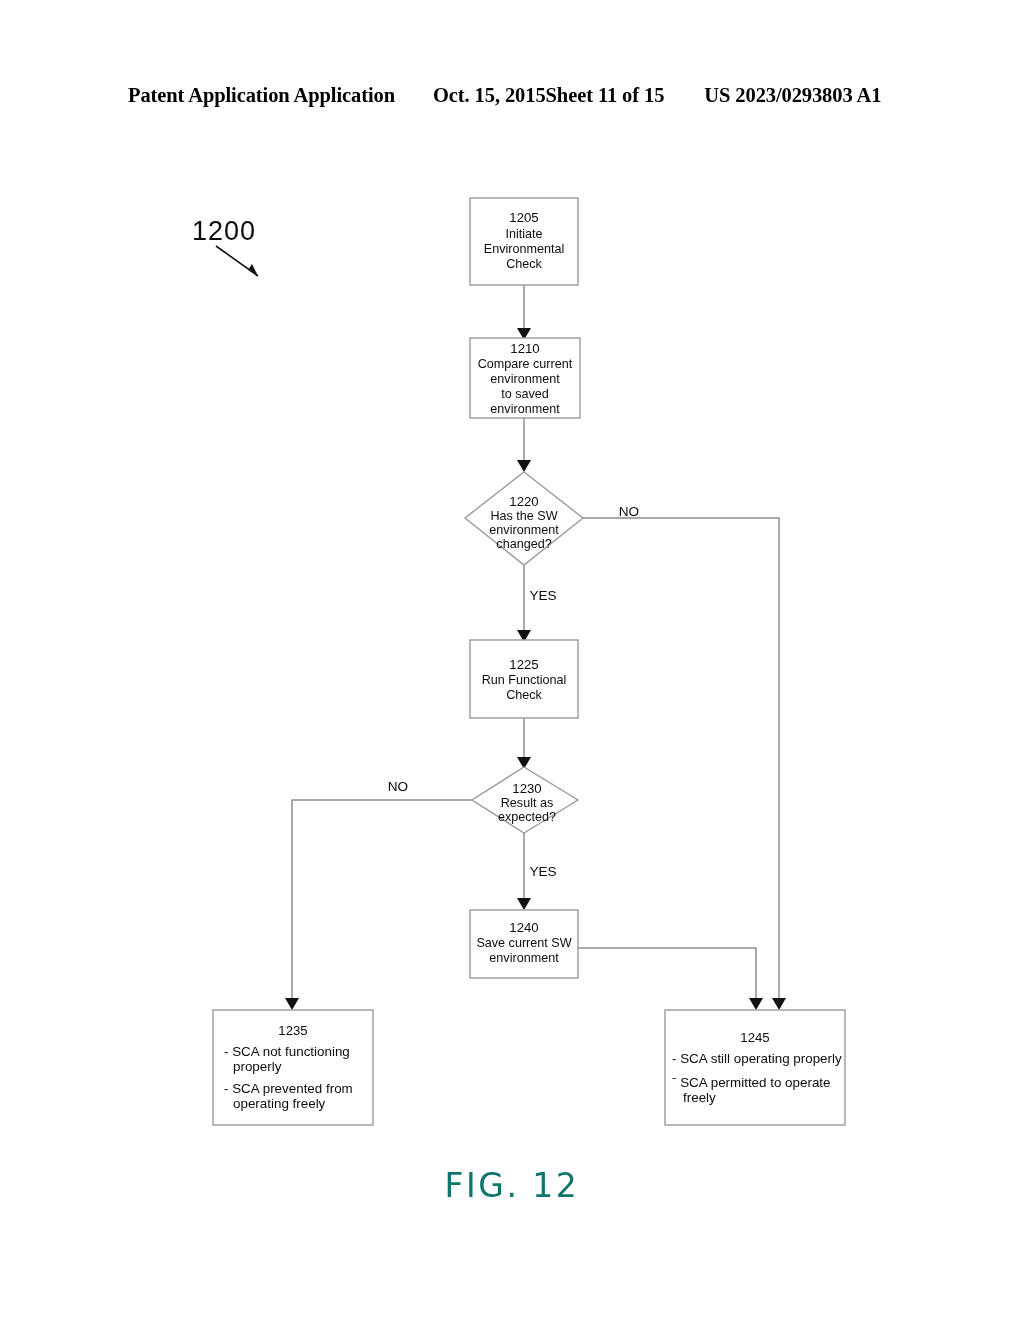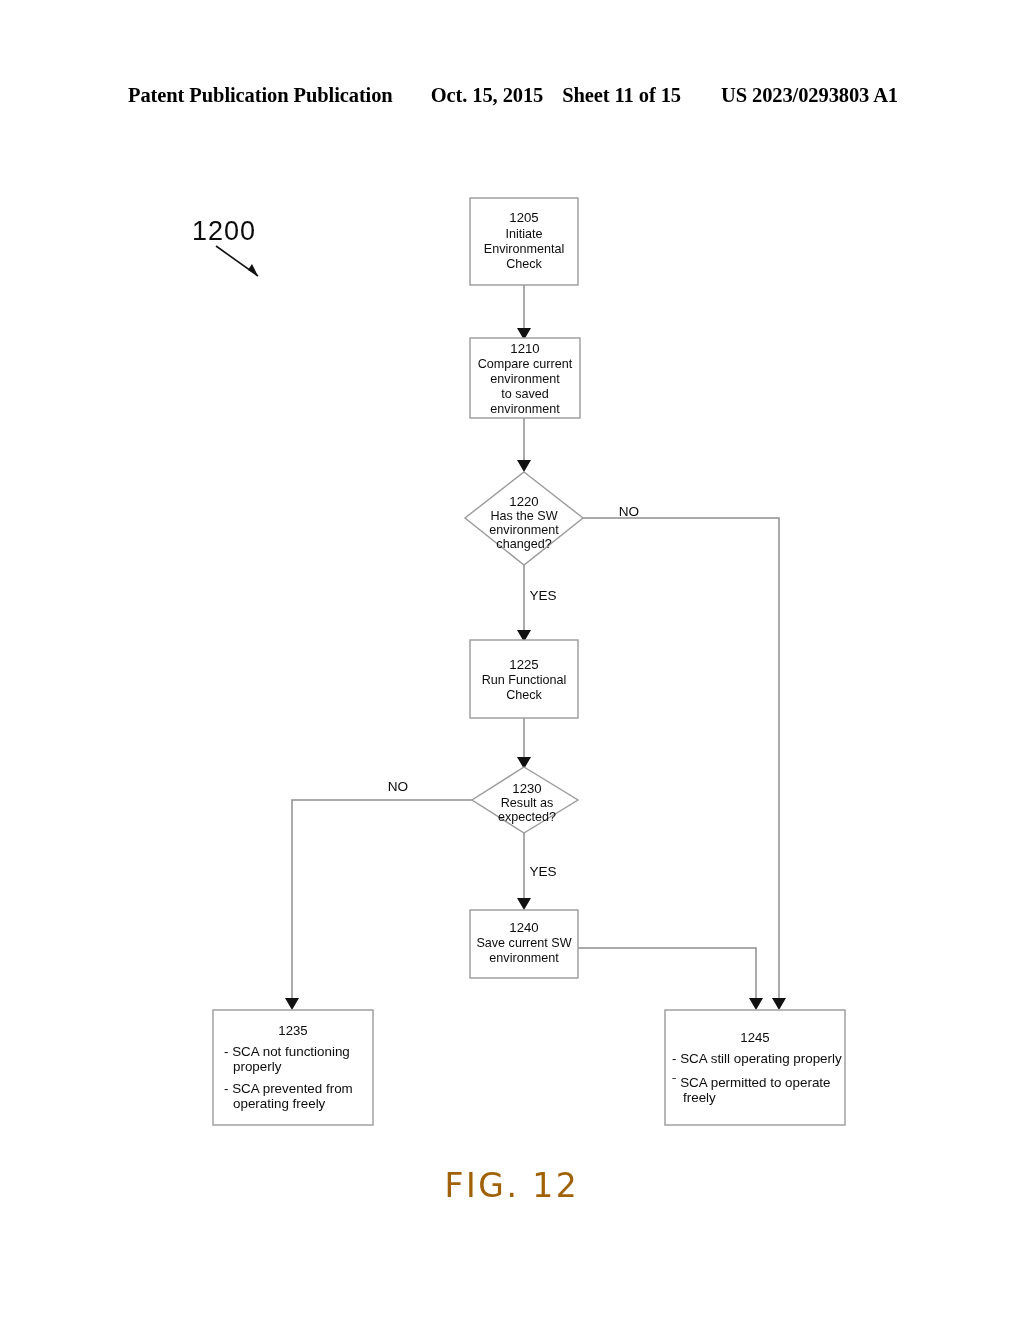--- a/index.html
+++ b/index.html
@@ -35,21 +35,21 @@
     white-space: nowrap;
   }
   #page-header .hdr-pub {
     margin-left: 128px;
   }
   #page-header .hdr-date {
     margin-left: 38px;
     text-align: right;
   }
   #page-header .hdr-sheet {
-    margin-left: 19px;
+    margin-left: 0;
   }
   #page-header .hdr-patno {
     margin-left: 40px;
   }
 
   
   #figure-area {
     position: absolute;
     top: 0;
     left: 0;
@@ -119,28 +119,28 @@
   
   #figure-caption {
     position: absolute;
     left: 0;
     top: 1166px;
     width: 1024px;
     text-align: center;
     font-family: "DejaVu Sans", sans-serif;
     font-size: 33px;
     letter-spacing: 2.5px;
-    color: #a16207;
+    color: #0f766e;
   }
 </style>
 </head>
 <body>
 
 <div id="page-header">
-  <span class="hdr-pub">Patent Publication Publication</span>
+  <span class="hdr-pub">Patent Application Application</span>
   <span class="hdr-date">Oct. 15, 2015</span>
   <span class="hdr-sheet">Sheet 11 of 15</span>
   <span class="hdr-patno">US 2023/0293803 A1</span>
 </div>
 
 <div id="figure-area">
   <svg id="flowchart-svg" viewBox="0 0 1024 1320" xmlns="http://www.w3.org/2000/svg">
 
     <text class="fig-ref-num" x="192" y="240">1200</text>
     <path class="ref-arrow" d="M 216 246 L 258 276"></path>

